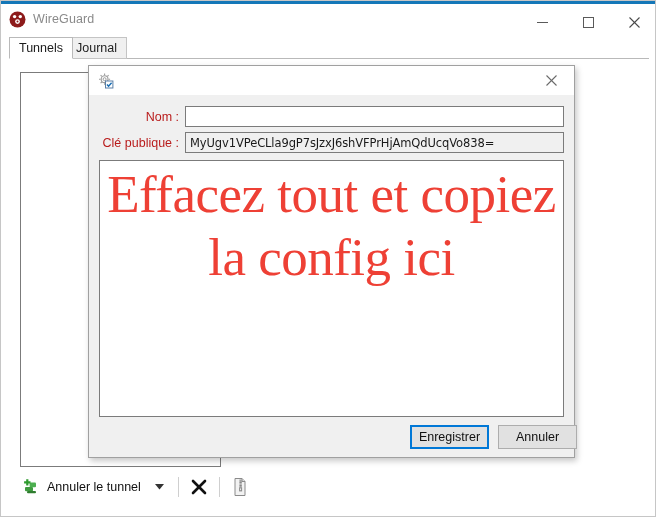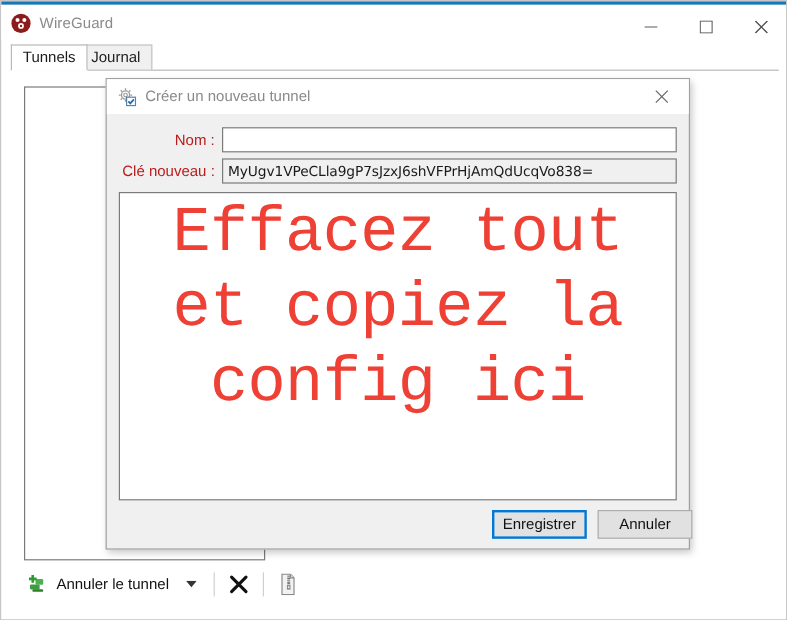--- a/index.html
+++ b/index.html
@@ -240,21 +240,21 @@
     display: flex;
     align-items: flex-start;
     justify-content: center;
   }
   #config-text {
     margin: 0;
     padding-top: 2px;
     width: 100%;
     text-align: center;
     color: #ee4035;
-    font-family: Liberation Mono, monospace;
+    font-family: Liberation Serif, serif;
     font-weight: 300;
     font-size: 53px;
     line-height: 1.18;
     letter-spacing: -.5px;
     white-space: normal;
     word-break: normal;
   }
 
   .dlg-btn {
     position: absolute;
@@ -379,36 +379,35 @@
           <g fill="none" stroke="#9b9b9b" stroke-width="1.1">
             <circle cx="7.6" cy="7.2" r="3.4"></circle>
             <path d="M7.6 1.6 v1.6 M7.6 11.2 v1.5 M2.0 7.2 h1.6 M11.6 7.2 h1.5
                      M3.6 3.2 l1.2 1.2 M10.4 10.0 l1.2 1.2 M11.6 3.2 l-1.2 1.2 M4.8 10.0 l-1.2 1.2"></path>
           </g>
           <circle cx="7.6" cy="7.2" r="1.5" fill="#ffffff" stroke="#9b9b9b" stroke-width="1"></circle>
           <rect x="8.5" y="9.0" width="7.4" height="7.0" fill="#ffffff" stroke="#5b7fa6" stroke-width="1"></rect>
           <path d="M10.0 12.4 l1.6 1.8 l3.0 -3.4" fill="none" stroke="#1a6fb5" stroke-width="1.5"></path>
         </svg>
       </span>
-      <span id="dialog-title">Créer un nouveau tunnel</span>
       <div id="dialog-close">
         <svg width="11" height="11" viewBox="0 0 11 11">
           <line x1="0.5" y1="0.5" x2="10.5" y2="10.5" stroke="#6a6a6a" stroke-width="1.1"></line>
           <line x1="10.5" y1="0.5" x2="0.5" y2="10.5" stroke="#6a6a6a" stroke-width="1.1"></line>
         </svg>
       </div>
     </div>
 
     <div class="field-row" id="row-name">
       <span class="field-label" id="name-label">Nom :</span>
       <input class="field-input" id="name-input" type="text" value="" style="">
     </div>
 
     <div class="field-row" id="row-pubkey">
-      <span class="field-label" id="pubkey-label">Clé nouveau :</span>
+      <span class="field-label" id="pubkey-label">Clé publique :</span>
       <input class="field-input" id="pubkey-input" type="text" readonly="" value="MyUgv1VPeCLla9gP7sJzxJ6shVFPrHjAmQdUcqVo838=" style="">
     </div>
 
     <div id="config-textarea">
       <div id="config-text">Effacez tout et copiez la config ici</div>
     </div>
 
     <div class="dlg-btn" id="save-button">
       <span>Enregistrer</span>
     </div>

